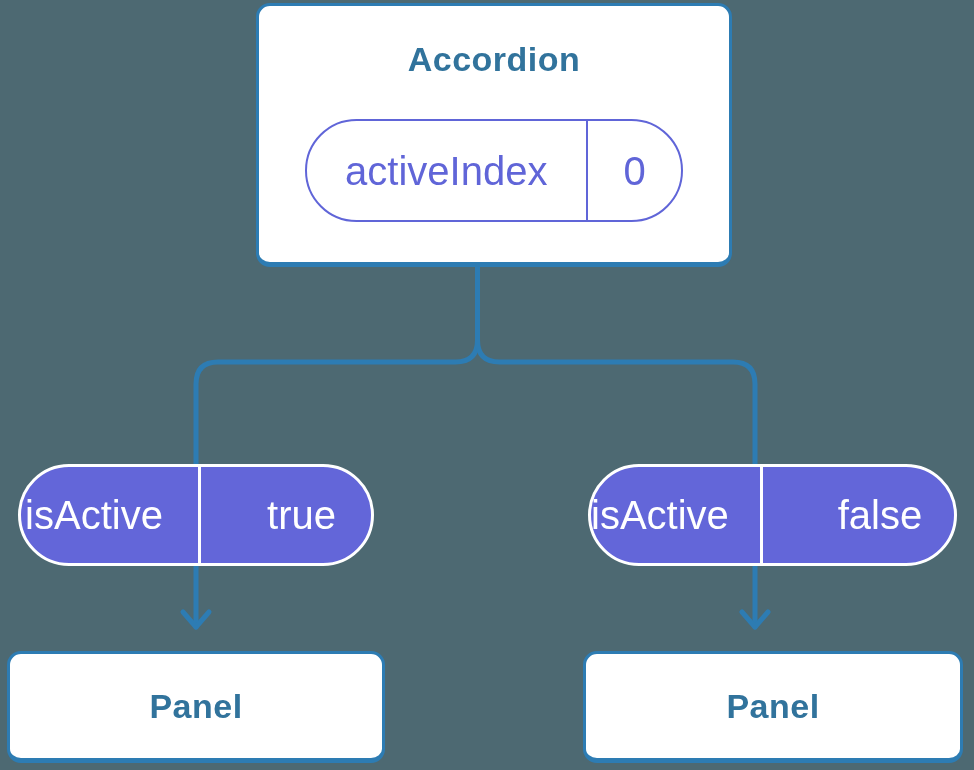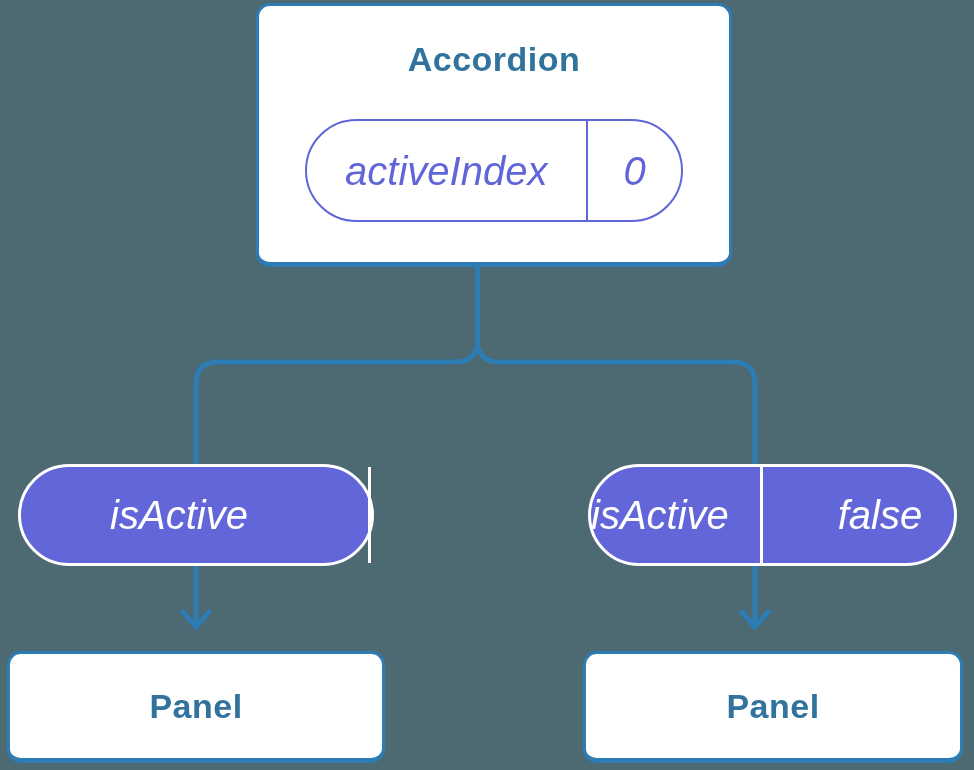--- a/index.html
+++ b/index.html
@@ -28,21 +28,21 @@
   }
   .state-pill .pill-cell{font-size:40px;color:#6065d8;}
   .state-pill .pill-divider{width:2.5px;background:#6065d8;}
   .prop-pill{
     position:absolute;height:102px;background:#6366d9;
     border:3px solid #ffffff;color:#ffffff;gap:31px;
   }
   .prop-pill .pill-divider{width:3px;background:#ffffff;}
   .pill-cell{
     display:flex;align-items:center;justify-content:center;
-    font-size:40px;line-height:1;font-style:italic;
+    font-size:40px;line-height:1;
   }
   .cell-label{flex:1;}
   .state-pill .cell-value{width:93px;}
   .pill-first{left:18px;top:464px;width:356px;}
   .pill-first .cell-value{width:139px;}
   .pill-second{left:588px;top:464px;width:369px;}
   .pill-second .cell-value{width:150px;padding-left:12px;}
   .panel-box{
     width:378px;height:112px;top:651px;
     display:flex;align-items:center;justify-content:center;
@@ -70,20 +70,21 @@
     <div class="pill state-pill">
       <span class="pill-cell cell-label">activeIndex</span>
       <span class="pill-divider"></span>
       <span class="pill-cell cell-value">0</span>
     </div>
   </div>
 
   <div class="pill prop-pill pill-first">
     <span class="pill-cell cell-label">isActive</span>
     <span class="pill-divider"></span>
+    <span class="pill-cell cell-value">true</span>
   </div>
 
   <div class="pill prop-pill pill-second">
     <span class="pill-cell cell-label">isActive</span>
     <span class="pill-divider"></span>
     <span class="pill-cell cell-value">false</span>
   </div>
 
   <div class="node-box panel-box panel-first">
     <div class="panel-title">Panel</div>

